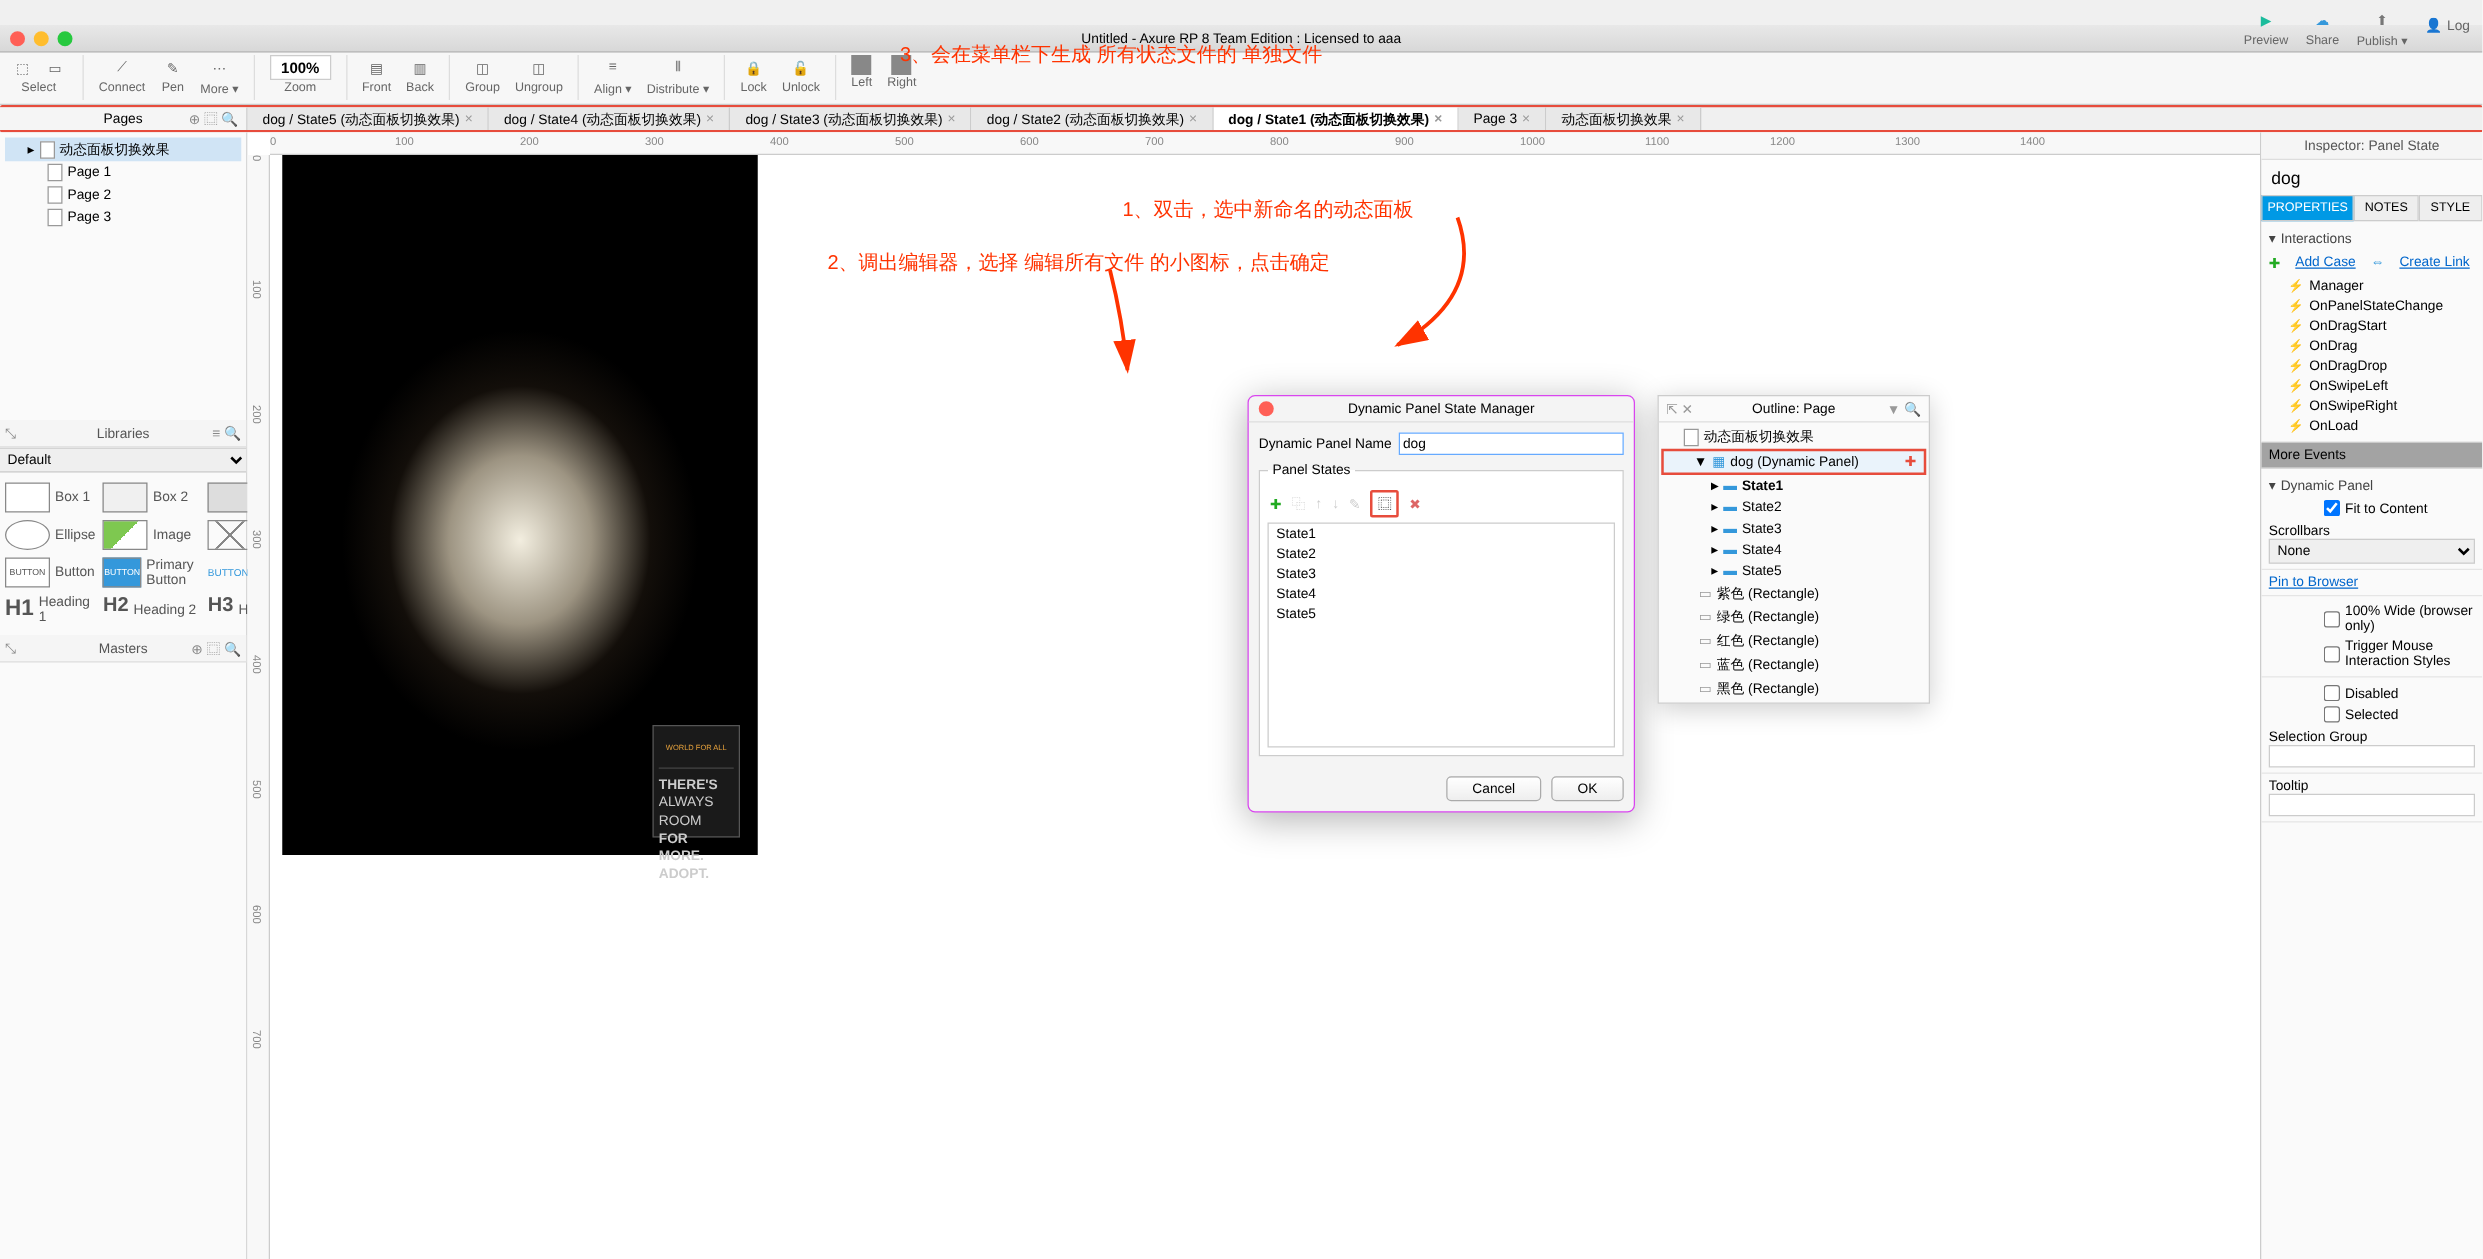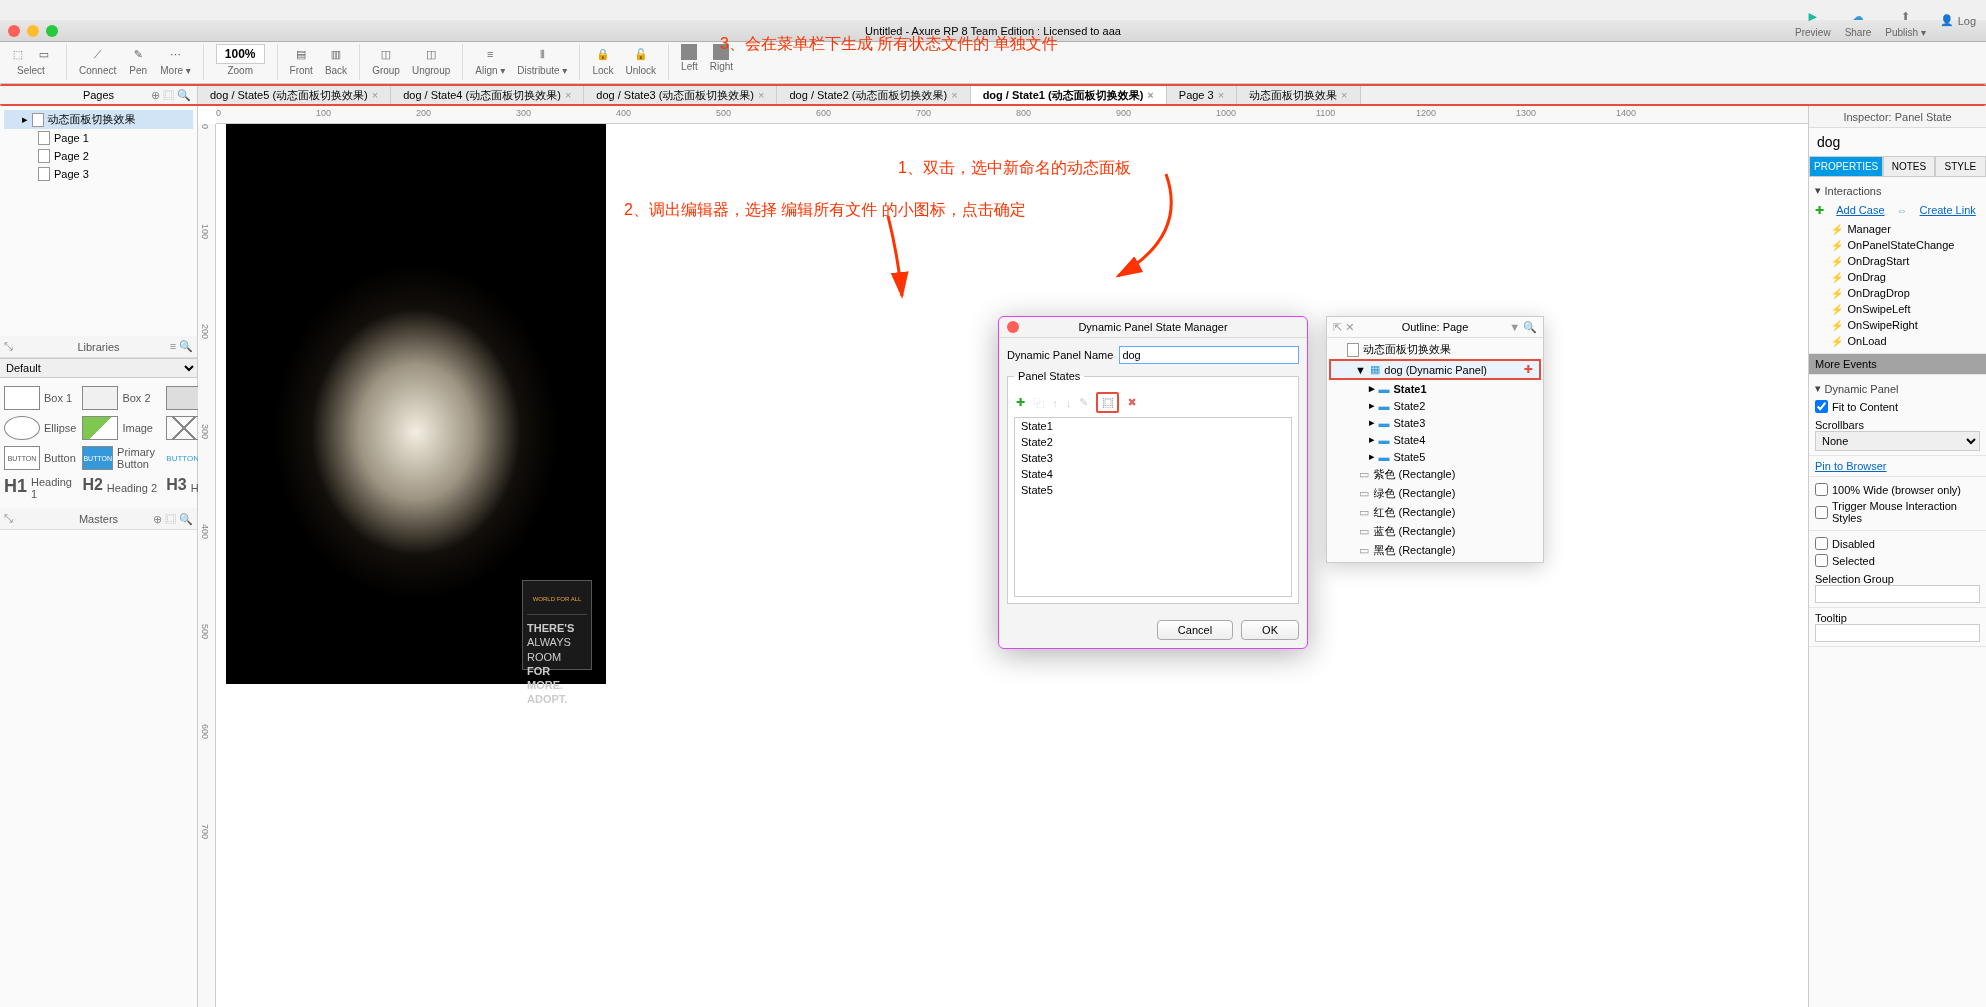--- a/index.html
+++ b/index.html
@@ -41,21 +41,21 @@
 .right-col { width:178px; border-left:1px solid #ccc; background:#fafafa; display:flex; flex-direction:column; overflow-y:auto; }
 .insp-tabs { display:flex; }
 .insp-tab { flex:1; padding:4px; text-align:center; font-size:10px; border:1px solid #ccc; background:#eee; }
 .insp-tab.active { background:#0099e5; color:#fff; }
 .sect { padding:4px 6px; border-bottom:1px solid #e5e5e5; }
 .sect-h { font-size:11px; color:#444; padding:3px 0; display:flex; align-items:center; gap:4px; }
 .link { color:#0066cc; text-decoration:underline; cursor:pointer; }
 .evt { padding:2px 4px 2px 16px; font-size:11px; display:flex; align-items:center; gap:4px; }
 .bolt { color:#3a3; font-size:10px; }
 .field { width:100%; border:1px solid #ccc; padding:2px; font-size:11px; }
-.chk { display:flex; align-items:center; gap:4px; padding:2px 0; font-size:11px; }
+.chk { display:flex; align-items:center; gap:4px; padding:2px 0; font-size:11px;margin-left:44px; }
 .dialog { position:absolute; top:210px; left:800px; width:310px; background:#f4f4f4; border:1px solid #d946ef; border-radius:6px; box-shadow:0 6px 30px rgba(0,0,0,.3); }
 .dialog-title { text-align:center; padding:4px; font-size:11px; border-bottom:1px solid #ddd; position:relative; }
 .dialog-close { position:absolute; left:8px; top:4px; width:12px; height:12px; background:#ff5f56; border-radius:50%; }
 .dialog-body { padding:8px; }
 .dlg-row { display:flex; align-items:center; gap:6px; margin-bottom:6px; }
 .dlg-input { flex:1; border:1px solid #6af; padding:2px; background:#fff; }
 .fieldset { border:1px solid #ccc; padding:6px; margin-top:4px; background:#fff; }
 .fieldset legend { font-size:11px; padding:0 4px; }
 .state-toolbar { display:flex; gap:8px; padding:4px 2px; align-items:center; }
 .state-list { border:1px solid #ccc; height:180px; background:#fff; overflow:auto; }
@@ -338,21 +338,21 @@
           <div style="height:30px;border-bottom:1px solid #444;display:flex;align-items:center;justify-content:center;font-size:6px;color:#e8a33d">WORLD FOR ALL</div>
           <div style="margin-top:6px;font-weight:bold">THERE'S</div>
           <div style="font-weight:normal">ALWAYS ROOM</div>
           <div style="font-weight:bold">FOR MORE.</div>
           <div style="font-weight:bold">ADOPT.</div>
         </div>
       </div>
     </div>
 
     <div class="annotation" style="top:52px;left:700px">1、双击，选中新命名的动态面板</div>
-    <div class="annotation" style="top:94px;left:426px">2、调出编辑器，选择 编辑所有文件 的小图标，点击确定</div>
+    <div class="annotation" style="top:94px;left:464px">2、调出编辑器，选择 编辑所有文件 的小图标，点击确定</div>
 
     <svg class="arrow-svg" style="top:0;left:0" width="1200" height="700">
       <defs>
           <marker id="ah" markerWidth="10" markerHeight="10" refX="8" refY="3" orient="auto">
             <path d="M0,0 L0,6 L9,3 z" fill="#ff3300"></path>
           </marker>
         </defs>
       <path d="M 968 68 Q 990 130 920 170" stroke="#ff3300" stroke-width="3" fill="none" marker-end="url(#ah)"></path>
       <path d="M 690 110 Q 700 150 704 190" stroke="#ff3300" stroke-width="3" fill="none" marker-end="url(#ah)"></path>
     </svg>

